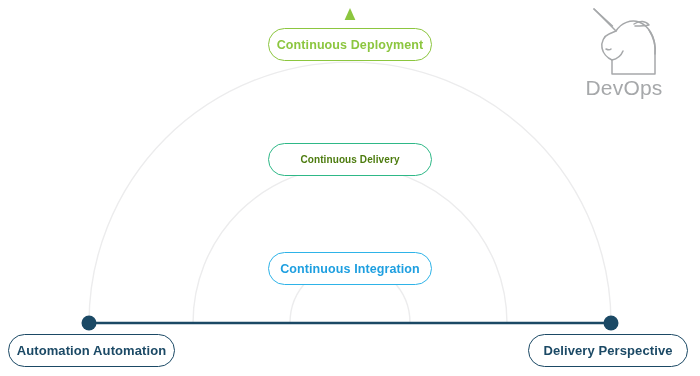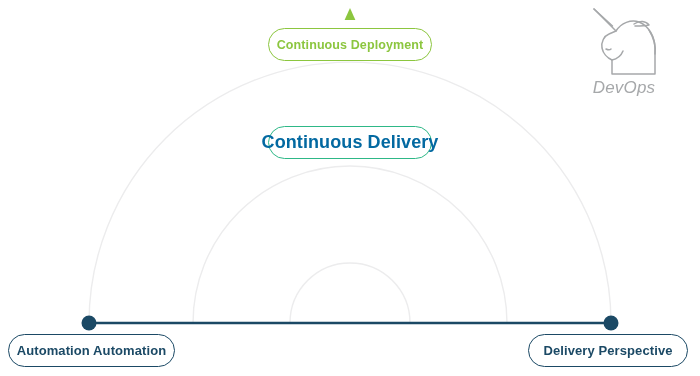--- a/index.html
+++ b/index.html
@@ -39,24 +39,24 @@
     white-space: nowrap;
     z-index: 5;
   }
   #pill-cd {
     left: 268px; top: 28px; width: 164px; height: 33px;
     border-color: #8cc63f;
     color: #8cc63f;
     font-size: 12.5px;
   }
   #pill-cdel {
-    left: 268px; top: 126px; width: 164px; height: 33px;
+    left: 268px; top: 143px; width: 164px; height: 33px;
     border-color: #2eb887;
-    color: #0369a1;
-    font-size: 18px;
+    color: #4d7c0f;
+    font-size: 10px;
   }
   #pill-ci {
     left: 268px; top: 252px; width: 164px; height: 33px;
     border-color: #2eb3e8;
     color: #1e9fe0;
     font-size: 12.5px;
   }
   #pill-automation {
     left: 8px; top: 334px; width: 167px; height: 33px;
     border-color: #1b4965;
@@ -76,25 +76,24 @@
     width: 122px;
     text-align: center;
     z-index: 4;
   }
   #logo-mark {
     display: block;
     margin: 0 auto;
   }
   .logo-text-line {
     color: #a6a8aa;
-    font-size: 17px;
+    font-size: 21px;
     line-height: 20px;
     font-weight: normal;
     letter-spacing: 0.2px;
-    font-style: italic;
   }
 </style>
 </head>
 <body>
 
 <div id="diagram-root">
 
   <svg id="diagram-svg" viewBox="0 0 700 376">
     <defs>
       <linearGradient id="arrow-grad" x1="0" y1="1" x2="0" y2="0">
@@ -127,20 +126,23 @@
   </svg>
 
   <div class="pill" id="pill-cd">
     <span>Continuous Deployment</span>
   </div>
 
   <div class="pill" id="pill-cdel">
     <span>Continuous Delivery</span>
   </div>
 
+  <div class="pill" id="pill-ci">
+    <span>Continuous Integration</span>
+  </div>
 
   <div class="pill" id="pill-automation">
     <span>Automation Automation</span>
   </div>
 
   <div class="pill" id="pill-culture">
     <span>Delivery Perspective</span>
   </div>
 
   <div id="logo-block">

